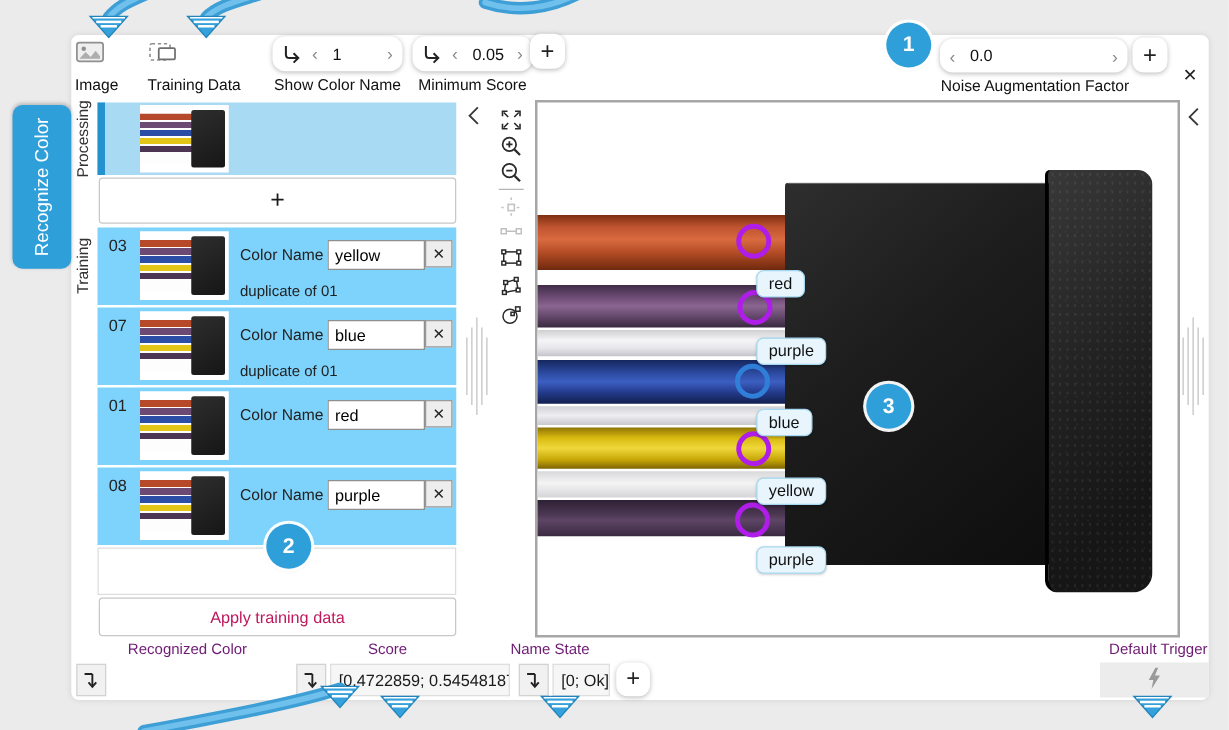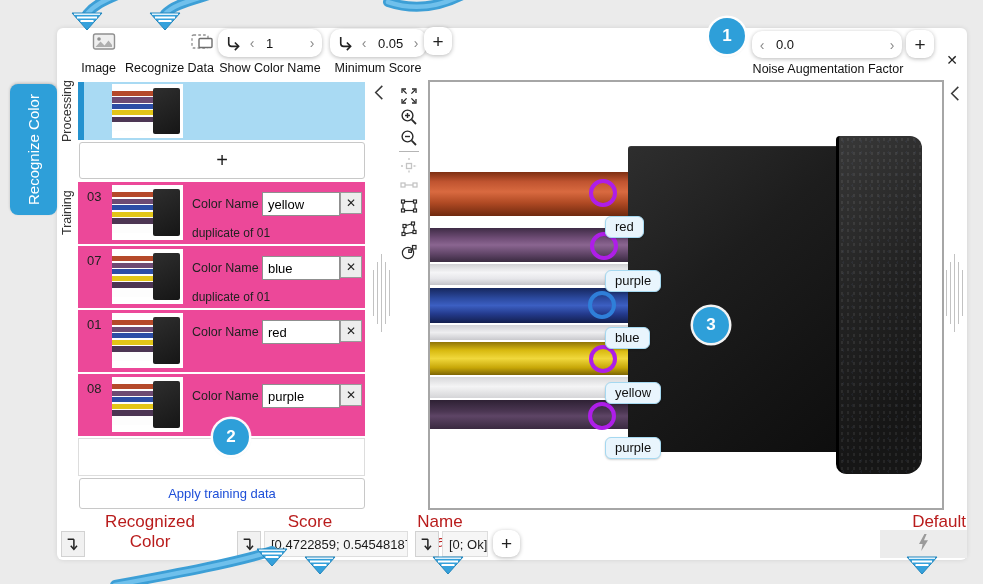--- a/index.html
+++ b/index.html
@@ -2,51 +2,51 @@
 <html><head>
 <meta charset="utf-8">
 <style>
 *{box-sizing:border-box;margin:0;padding:0}
 html,body{width:983px;height:584px;overflow:hidden}
 body{font-family:"Liberation Sans",sans-serif;background:#ebebeb;color:#1a1a1a}
 .stage{position:relative;width:983px;height:584px;background:#ebebeb;overflow:hidden}
 .abs{position:absolute}
 .card{background:#fff;border-radius:6px;box-shadow:0 0 5px rgba(0,0,0,.10)}
 .vtext{writing-mode:vertical-rl;transform:rotate(180deg);display:flex;align-items:center;justify-content:center;white-space:nowrap}
-button{background:none;border:none;font-family:inherit;cursor:pointer;color:#1d4ed8}
-.tbbtn{display:flex;flex-direction:column;align-items:flex-end;justify-content:space-between;padding:2px 0}
+button{background:none;border:none;font-family:inherit;cursor:pointer;color:#be185d}
+.tbbtn{display:flex;flex-direction:column;align-items:flex-start;justify-content:space-between;padding:2px 0}
 .tblabel{font-size:12.5px;color:#111;text-align:center;white-space:nowrap}
 .pill{display:flex;align-items:center;background:#fff;border-radius:10px;box-shadow:0 1px 4px rgba(0,0,0,.28);padding:0 2px}
 .pill .chev{width:16px;text-align:center;color:#888;font-size:14px;line-height:1}
 .pill .val{flex:1;font-size:13px;padding-left:6px;color:#111;text-align:left}
 .plusbtn{background:#fff;border-radius:9px;box-shadow:0 1px 4px rgba(0,0,0,.28);font-size:19px;line-height:1;color:#222;display:flex;align-items:center;justify-content:center}
 .badge{border-radius:50%;background:#2e9fd9;color:#fff;font-size:17px;font-weight:bold;display:flex;align-items:center;justify-content:center;box-shadow:0 0 0 2.5px rgba(255,255,255,.95),0 1px 3px rgba(0,0,0,.25);z-index:6}
 .sidetab{background:#2e9fd9;border-radius:8px;box-shadow:0 1px 3px rgba(0,0,0,.2);color:#fff;font-size:15px;z-index:5}
 .vlabel{font-size:12.5px;color:#333}
 .selrow{background:#a9daf3}
 .accentbar{background:#2492cf}
 .thumb{background:#fff;position:relative;overflow:hidden}
 .thumb::before{content:"";position:absolute;left:0;top:13%;bottom:13%;width:62%;
 background:linear-gradient(to bottom,#b5492a 0 13%,#fdfdfd 13% 16%,#6d4a73 16% 29%,#fdfdfd 29% 32%,#2c4da6 32% 45%,#fdfdfd 45% 48%,#e2c517 48% 61%,#fdfdfd 61% 64%,#4c3553 64% 77%,#fdfdfd 77% 100%)}
 .thumb::after{content:"";position:absolute;right:4%;top:7%;bottom:7%;width:38%;border-radius:2px;background:linear-gradient(150deg,#2e2e2e,#161616)}
 .addrow,.applybtn{background:#fff;border:1px solid #c8c8c8;border-radius:3px;display:flex;align-items:center;justify-content:center}
-.trow{background:#ec4899}
+.trow{background:#7dd3fc}
 .trow .num{position:absolute;left:9px;top:7px;font-size:13px;color:#222}
 .trow .cnl{position:absolute;left:114px;top:15px;font-size:12.5px;color:#222}
 .trow input{position:absolute;left:184px;top:10px;width:78px;height:24px;border:1px solid #8f8f8f;background:#fff;font-size:13px;font-family:inherit;padding:0 5px}
 .trow .xbtn{position:absolute;left:262px;top:10px;width:22px;height:22px;background:#ededed;border:1px solid #9a9a9a;display:flex;align-items:center;justify-content:center;font-size:12px;color:#222}
 .trow .note{position:absolute;left:114px;top:44px;font-size:12px;color:#222}
 .vtb{width:22px;height:20px;display:flex;align-items:center;justify-content:center}
 .grip{display:flex;gap:3px;align-items:center;justify-content:center}
 .grip i{display:block;width:1px;background:#c2c2c2}
 .viewer{background:#fff;border:2px solid #a6a6a6;overflow:hidden}
 .wire{position:absolute;left:-6px;width:236px;border-radius:0 8px 8px 0}
 .circ{position:absolute;border-radius:50%;background:transparent}
 .wlabel{position:absolute;background:#e9f5fd;border:1px solid #a5d8f0;border-radius:6px;font-size:13px;color:#111;padding:2px 9px 3px;box-shadow:0 1px 2px rgba(0,0,0,.18);white-space:nowrap}
-.blabel{font-size:17px;color:#b91c1c;text-align:center}
+.blabel{font-size:12px;color:#701a75;text-align:center}
 .ofield{background:#f6f6f6;border:1px solid #dedede;font-size:13px;display:flex;align-items:center;padding:0 6px;white-space:nowrap;overflow:hidden}
 .oicon{background:#f1f1f1;border:1px solid #d2d2d2;display:flex;align-items:center;justify-content:center}
 .trigger{background:#ececec;display:flex;align-items:center;justify-content:center}
 svg.ol{position:absolute;left:0;top:0;z-index:10;pointer-events:none}
 .z2{z-index:2}
 </style>
 </head>
 <body>
 
 <div class="stage">
@@ -68,21 +68,21 @@
     <span class="tblabel">Image</span>
   </div>
 
   <div class="abs tbbtn z2" style="left:118px;top:30px;width:96px;height:47px">
     <span>
       <svg width="24" height="20" viewBox="0 0 24 20">
           <rect x="2" y="3" width="16" height="13" rx="1.5" fill="none" stroke="#8f8f8f" stroke-width="1.3" stroke-dasharray="2.6 2.2"></rect>
           <rect x="9" y="6.5" width="13" height="9" rx="1" fill="#fff" stroke="#6e6e6e" stroke-width="1.4"></rect>
         </svg>
     </span>
-    <span class="tblabel">Recognize Data</span>
+    <span class="tblabel">Training Data</span>
   </div>
 
   <div class="abs pill z2" style="left:218px;top:29px;width:104px;height:28px">
     <button class="vtb" style="width:24px">
       <svg width="17" height="17" viewBox="0 0 18 18">
           <path d="M5 2 v7 q0 3 3 3 h7" fill="none" stroke="#222" stroke-width="1.7"></path>
           <path d="M11.5 8 L15.5 12 L11.5 16" fill="none" stroke="#222" stroke-width="1.7"></path>
         </svg>
     </button>
     <button class="chev">‹</button>

